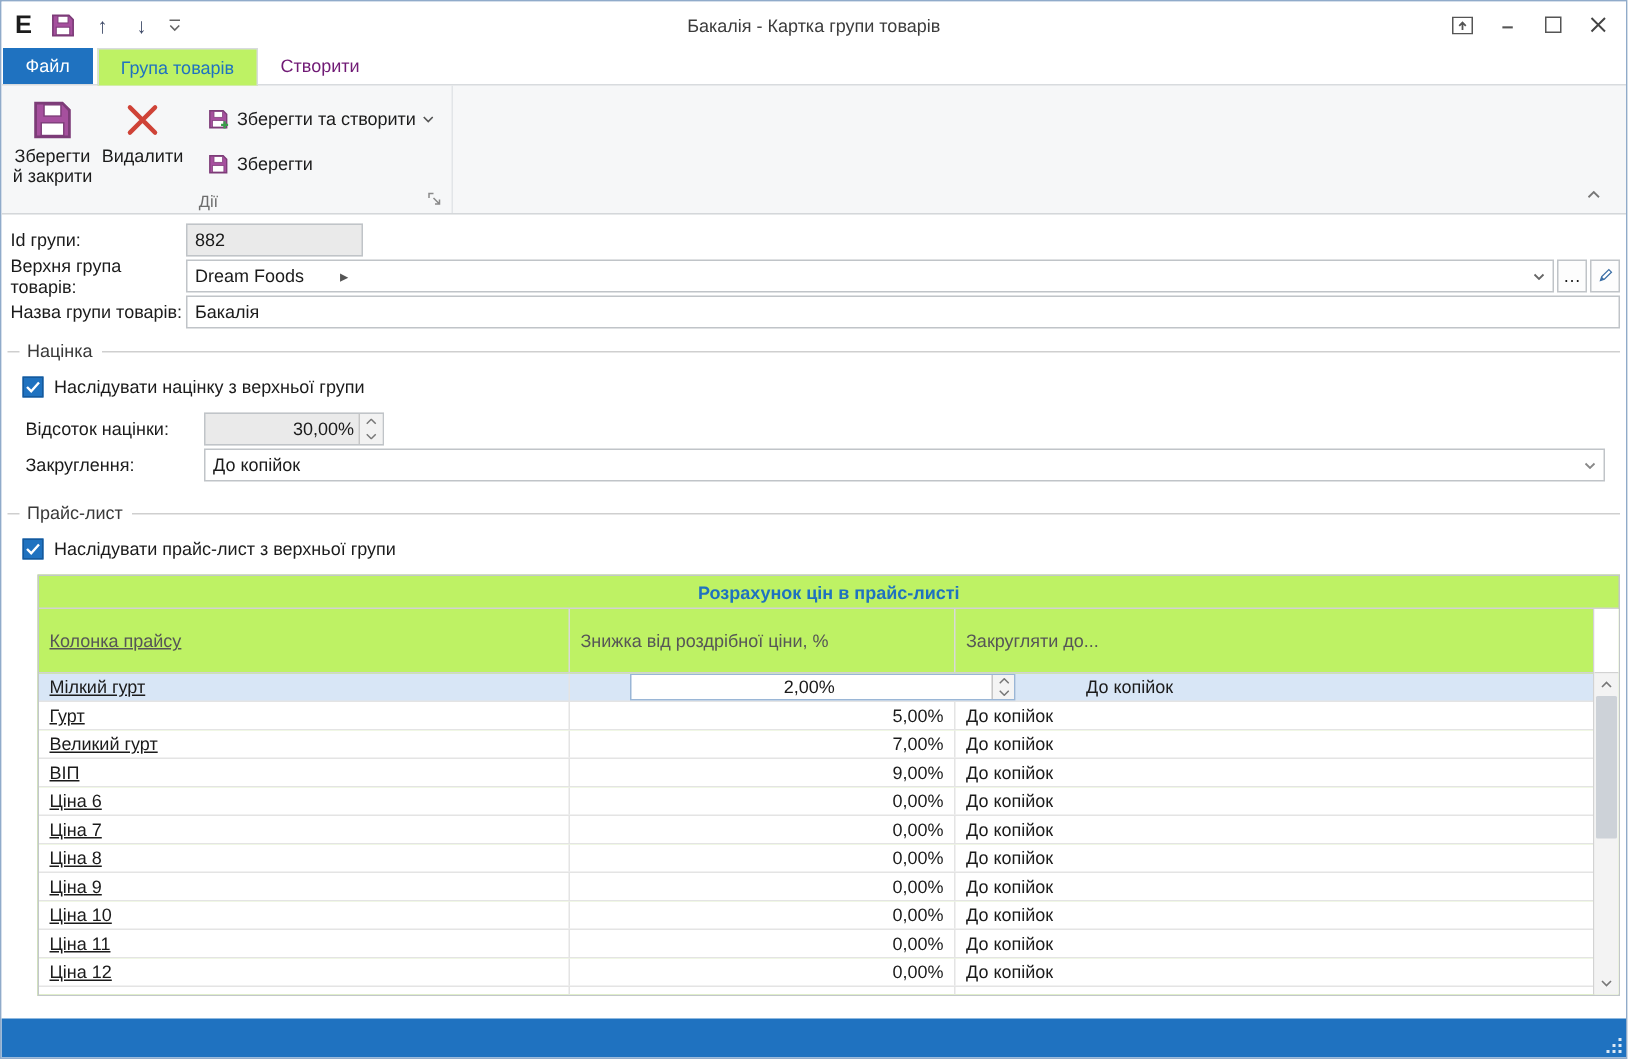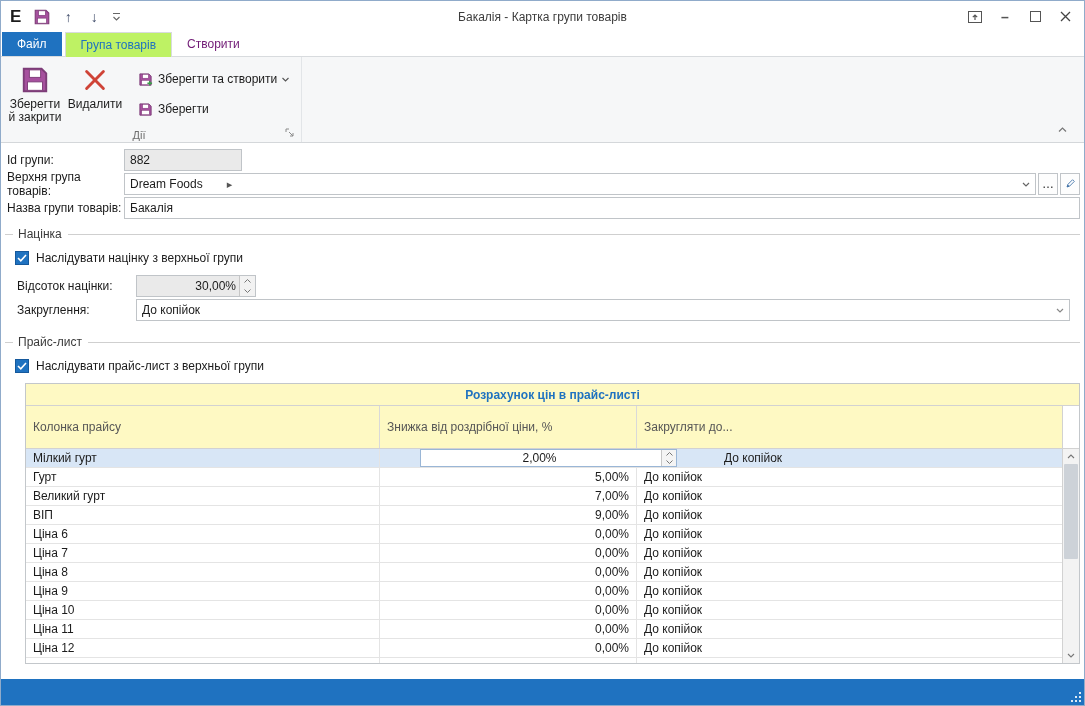--- a/index.html
+++ b/index.html
@@ -64,27 +64,27 @@
   .cbrow { display:flex; align-items:center; gap:7px; height:16px; margin:7px 0 9px 0; }
   .checkbox { width:14px; height:14px; background:#1f72c0; border:1px solid #15599c; box-sizing:border-box; display:flex; align-items:center; justify-content:center; }
   .grow-label { width:121px; flex:0 0 121px; }
   .spin-box { width:120px; display:flex; padding:0; }
   .spin-box .val { flex:1; text-align:right; padding-right:3px; }
   .spinner { width:15px; height:100%; display:flex; flex-direction:column; border-left:1px solid #c6c6c6; background:#f2f2f2; }
   .spin-half { flex:1; display:flex; align-items:center; justify-content:center; }
   .round-combo { width:934px; }
 
   
-  .ptable { width:1055px; margin:6px 0 0 10px; border:1px solid #c3c7cb; box-sizing:border-box; background:#fef9c3; }
+  .ptable { width:1055px; margin:6px 0 0 10px; border:1px solid #c3c7cb; box-sizing:border-box; background:#bef264; }
   .pt-caption { height:21px; border-bottom:1px solid #d2d2d2; display:flex; align-items:center; justify-content:center; color:#1f72c0; font-weight:700; }
   .pt-body { display:flex; }
   .pt-left { flex:1; min-width:0; }
   .pt-head { display:flex; height:42px; border-bottom:1px solid #d2d2d2; color:#565656; }
   .hcell { display:flex; align-items:center; padding:0 7px; box-sizing:border-box; border-right:1px solid #d9d9d9; }
-  .c1 { width:354px; flex:0 0 354px; }
+  .c1 { width:354px; flex:0 0 354px;text-decoration:underline; }
   .c2 { width:257px; flex:0 0 257px; }
   .c3 { flex:1; border-right:none !important; }
   .tbody { height:214px; overflow:hidden; }
   .trow { display:flex; height:19px; box-sizing:border-box; border-bottom:1px solid #e4e4e4; background:#fff; }
   .trow.selected { background:#d8e6f6;gap:40px; }
   .tcell { display:flex; align-items:center; padding:0 7px; box-sizing:border-box; border-right:1px solid #e4e4e4; overflow:hidden; white-space:nowrap; }
   .tcell.c2 { justify-content:flex-end; }
   .tcell.editing { padding:0; background:#fff; border:1px solid #9ab6d6; }
   .ed-val { flex:1; text-align:center; padding-right:3px; }
   .ed-spin { width:14px; height:100%; display:flex; flex-direction:column; border-left:1px solid #c6c6c6; background:#f4f4f4; }

